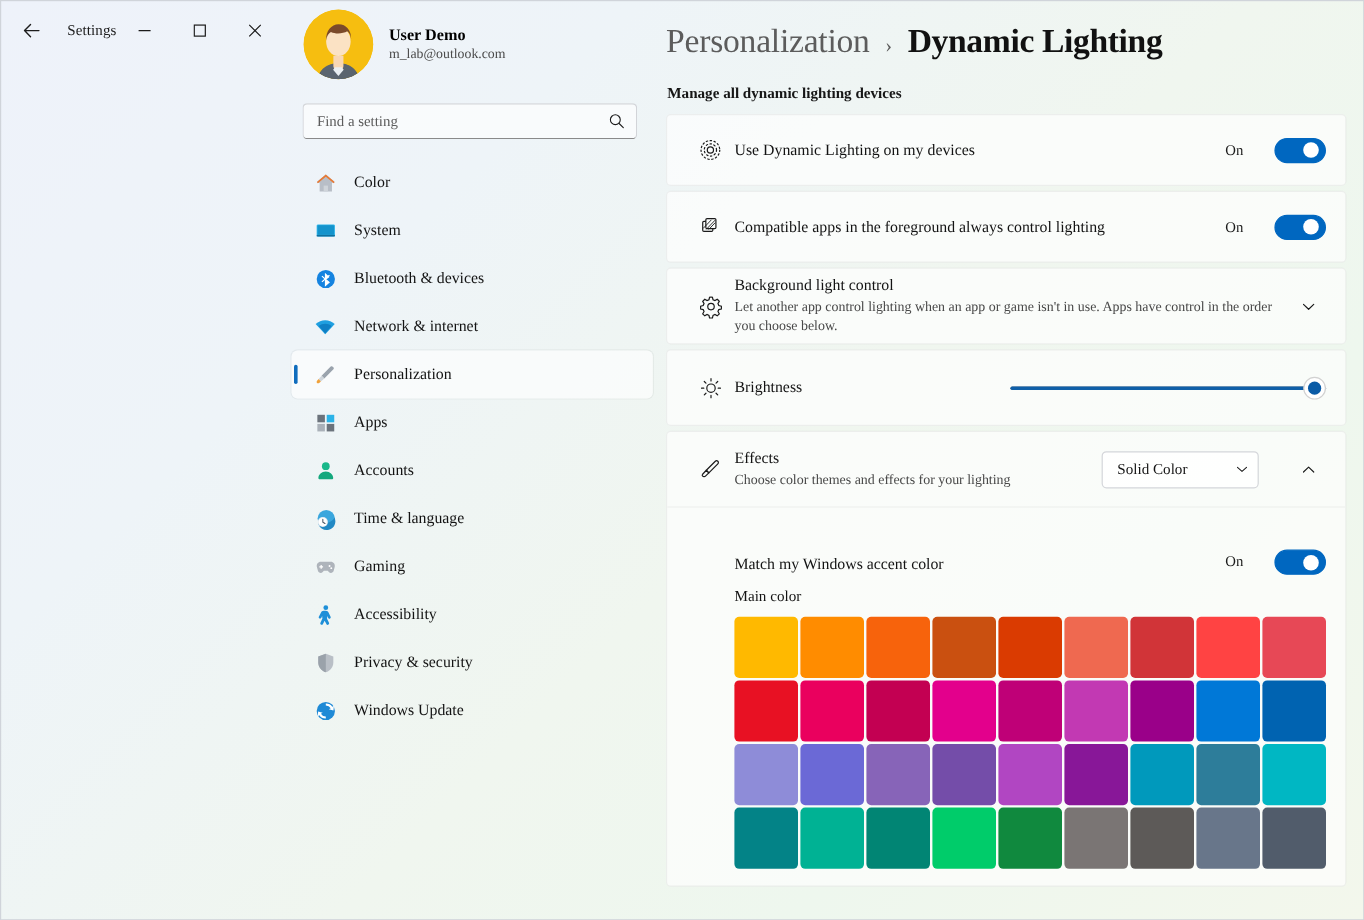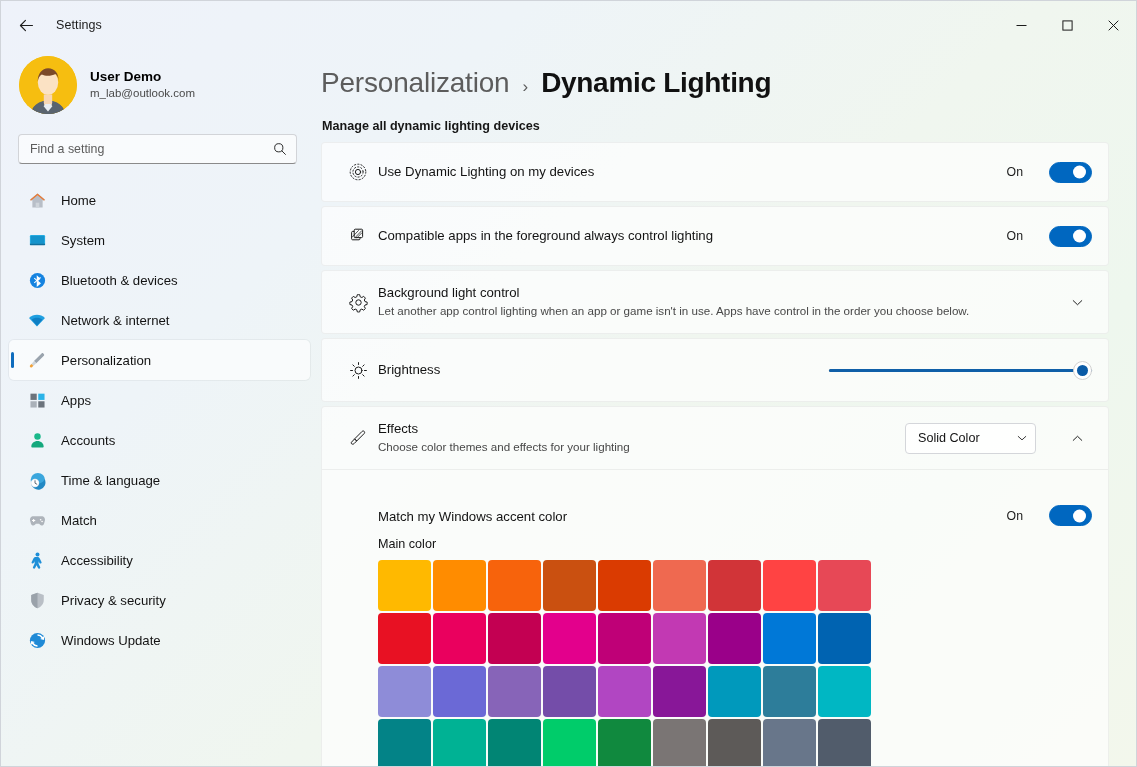--- a/index.html
+++ b/index.html
@@ -8,22 +8,23 @@
     font-family: "Liberation Sans", sans-serif;
   }
   body {
     background: linear-gradient(135deg, #eef2fa 0%, #eef4f8 28%, #f0f6ef 55%, #eef7ee 75%, #f3f7ec 100%);
     color: #1b1b1b;
     position: relative;
   }
   #app {
     position: absolute; inset: 0;
     border: 1px solid #d0d4da;
-    display: flex; flex-direction: column;
+    display: flex; flex-direction: row;
     overflow: hidden;
+    font-family: Liberation Serif, serif;
   }
 
   
   .titlebar {
     height: 48px; flex: 0 0 48px;
     display: flex; align-items: center;
     position: relative; z-index: 5;
   }
   .back-btn {
     width: 34px; height: 34px; margin-left: 8px;
@@ -244,21 +245,21 @@
       <div class="navlist">
 
         <div class="navitem">
           <span class="nav-ico">
             <svg width="19" height="19" viewBox="0 0 20 20">
                 <path d="M10 2.6L2.6 8.6v1.1h2v7.7h10.8V9.7h2V8.6L10 2.6z" fill="#b8bec7"></path>
                 <path d="M10 2.6L2.2 9.1l.9 1.1L10 4.5l6.9 5.7.9-1.1L10 2.6z" fill="#e87a35"></path>
                 <rect x="8.1" y="12.3" width="3.8" height="5.1" fill="#cfd4da"></rect>
               </svg>
           </span>
-          <span class="nav-label">Home</span>
+          <span class="nav-label">Color</span>
         </div>
 
         <div class="navitem">
           <span class="nav-ico">
             <svg width="19" height="19" viewBox="0 0 20 20">
                 <rect x="2" y="4.2" width="16" height="10.6" rx="1.2" fill="#2bb3e8"></rect>
                 <rect x="2.8" y="5" width="14.4" height="8" rx=".8" fill="#1493cc"></rect>
                 <rect x="2" y="13.2" width="16" height="1.7" rx=".6" fill="#0f6f9e"></rect>
               </svg>
           </span>
@@ -334,21 +335,21 @@
 
         <div class="navitem">
           <span class="nav-ico">
             <svg width="19" height="19" viewBox="0 0 20 20">
                 <path d="M5.6 5.4h8.8c2.3 0 4 2.2 3.4 4.5l-.9 3.4c-.5 1.9-2.9 2.5-4.2 1.1l-1-1.1H8.3l-1 1.1c-1.3 1.4-3.7.8-4.2-1.1l-.9-3.4C1.6 7.6 3.3 5.4 5.6 5.4z" fill="#aeb4bb"></path>
                 <path d="M5.4 8.3h1.1v1.1h1.1v1.1H6.5v1.1H5.4v-1.1H4.3V9.4h1.1V8.3z" fill="#fff"></path>
                 <circle cx="13.3" cy="9.2" r=".85" fill="#fff"></circle>
                 <circle cx="14.8" cy="11" r=".85" fill="#fff"></circle>
               </svg>
           </span>
-          <span class="nav-label">Match</span>
+          <span class="nav-label">Gaming</span>
         </div>
 
         <div class="navitem">
           <span class="nav-ico">
             <svg width="19" height="19" viewBox="0 0 20 20">
                 <circle cx="10" cy="3.6" r="2.1" fill="#1e8fd8"></circle>
                 <path d="M10 6.3c1.2 0 2 .7 2.4 1.6l1.8 3.7c.3.7 0 1.4-.7 1.6-.6.2-1.3-.1-1.5-.7l-.7-1.6-.2 2.3 1.7 3.7c.3.7 0 1.4-.7 1.7-.6.3-1.4 0-1.6-.7L9 15l-1.5 2.9c-.3.7-1 .9-1.6.6-.7-.3-.9-1-.6-1.7l1.7-3.7-.2-2.3-.7 1.6c-.3.6-1 .9-1.6.7-.6-.2-.9-.9-.6-1.6L5.7 8c.4-1 1.2-1.7 2.4-1.7H10z" fill="#1e8fd8"></path>
               </svg>
           </span>
           <span class="nav-label">Accessibility</span>

